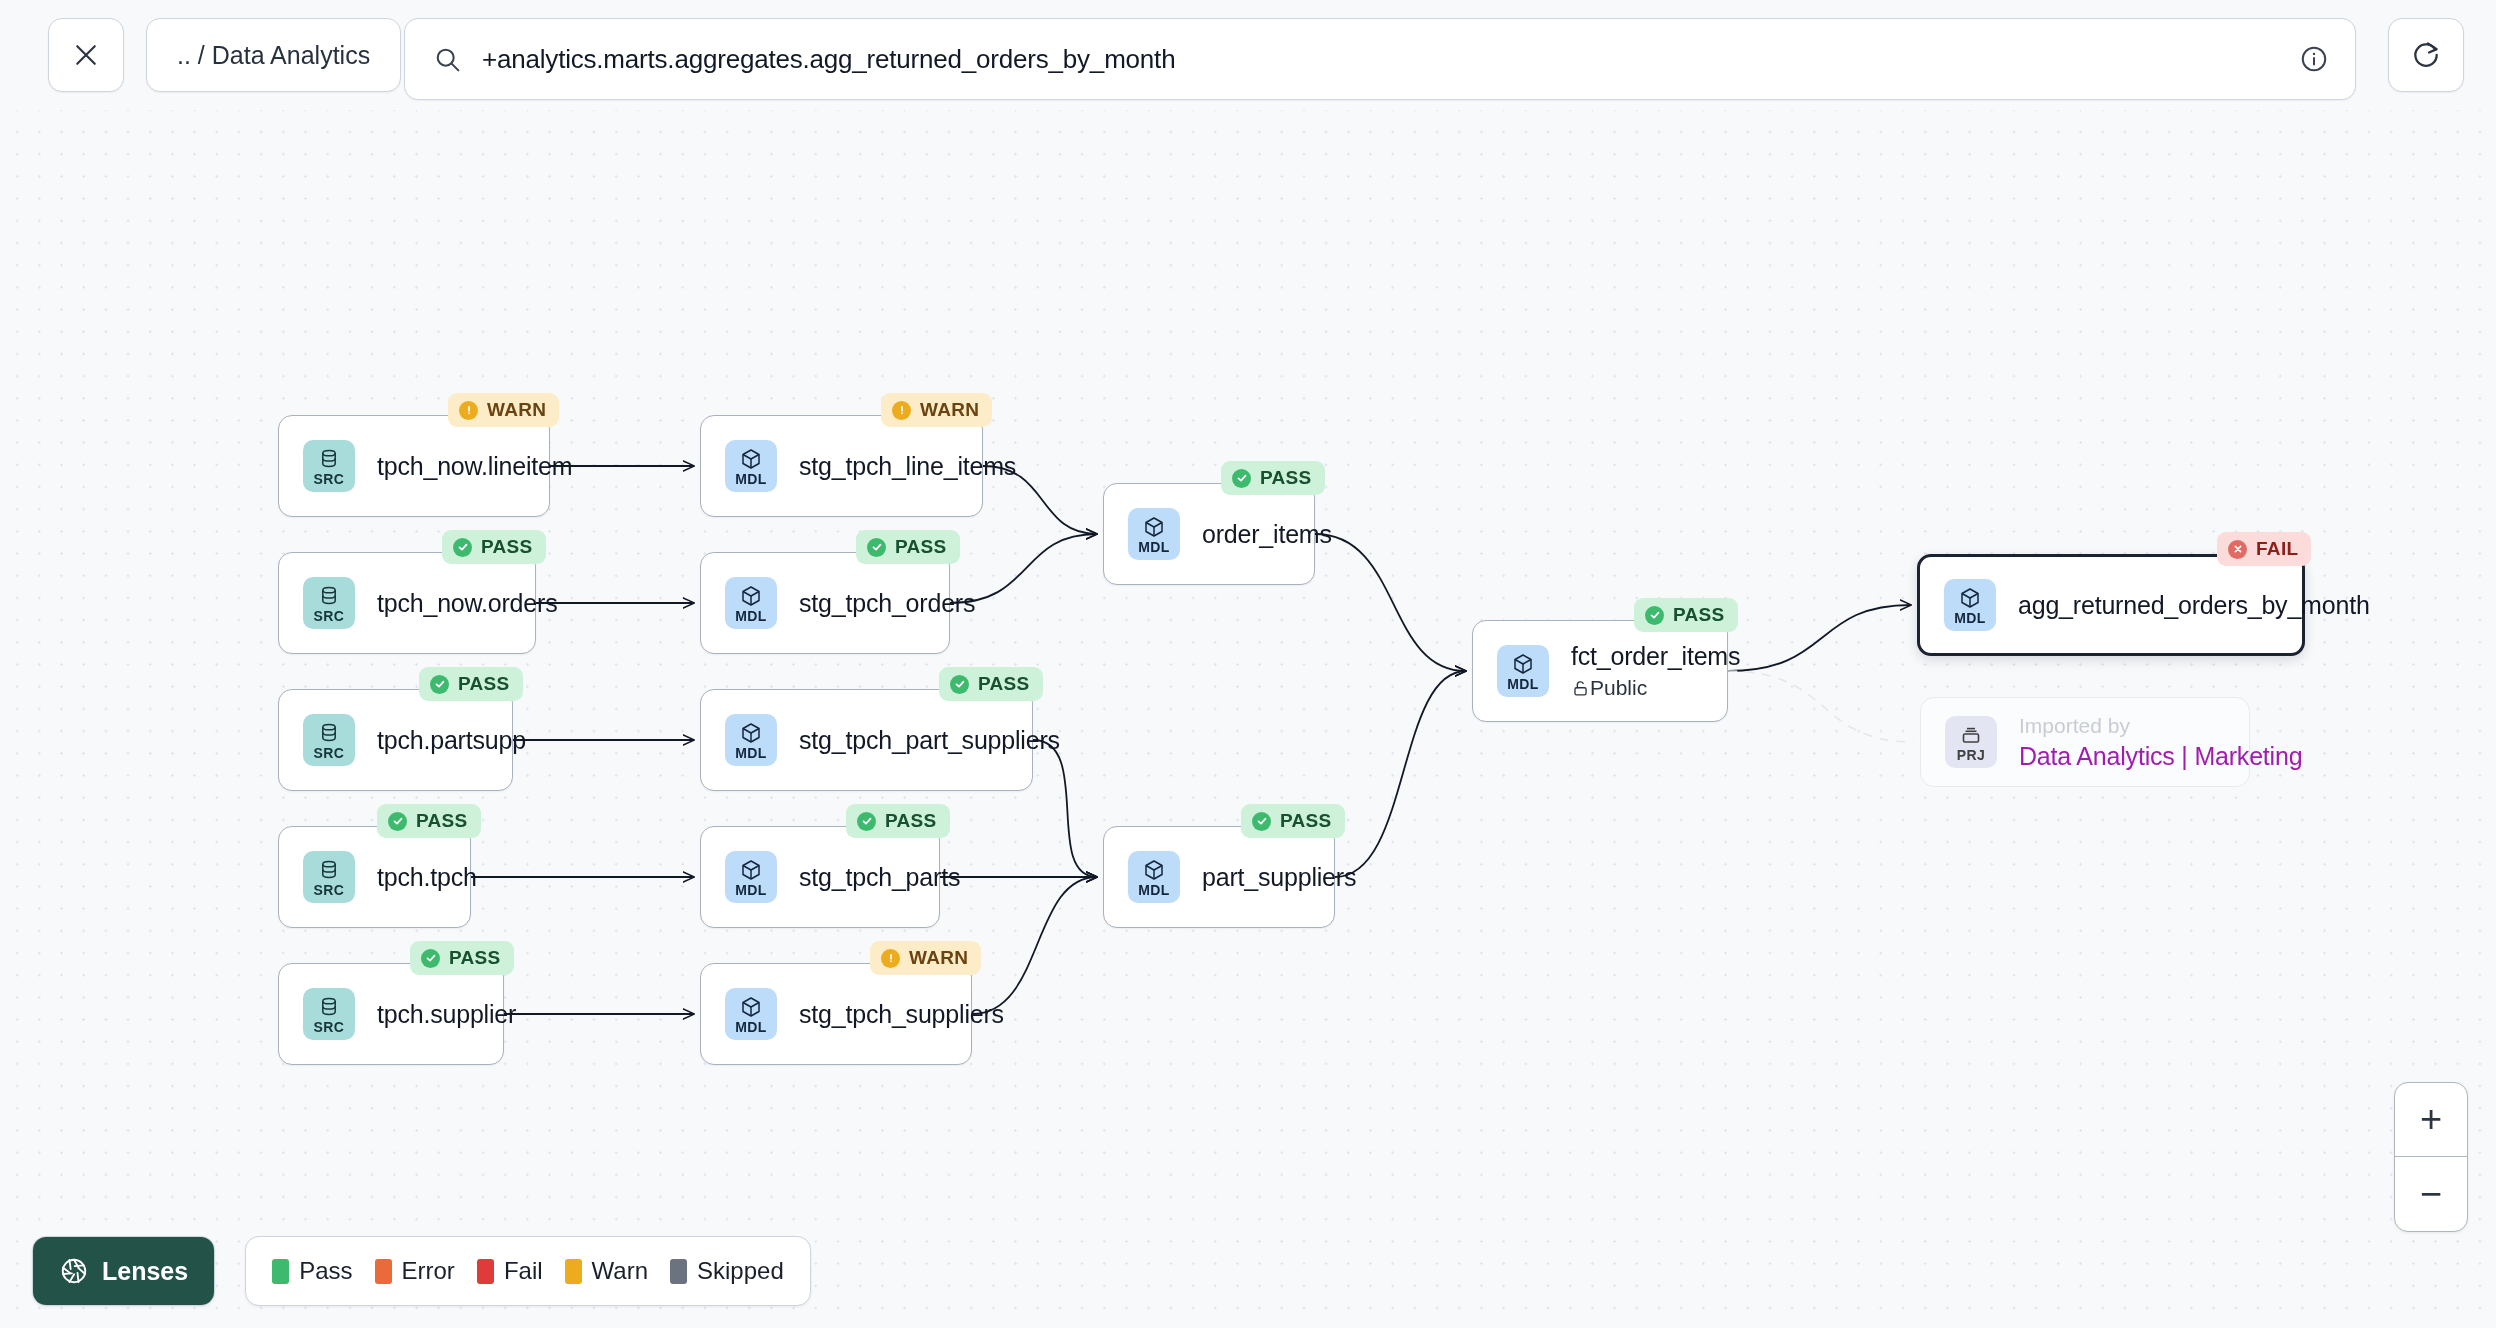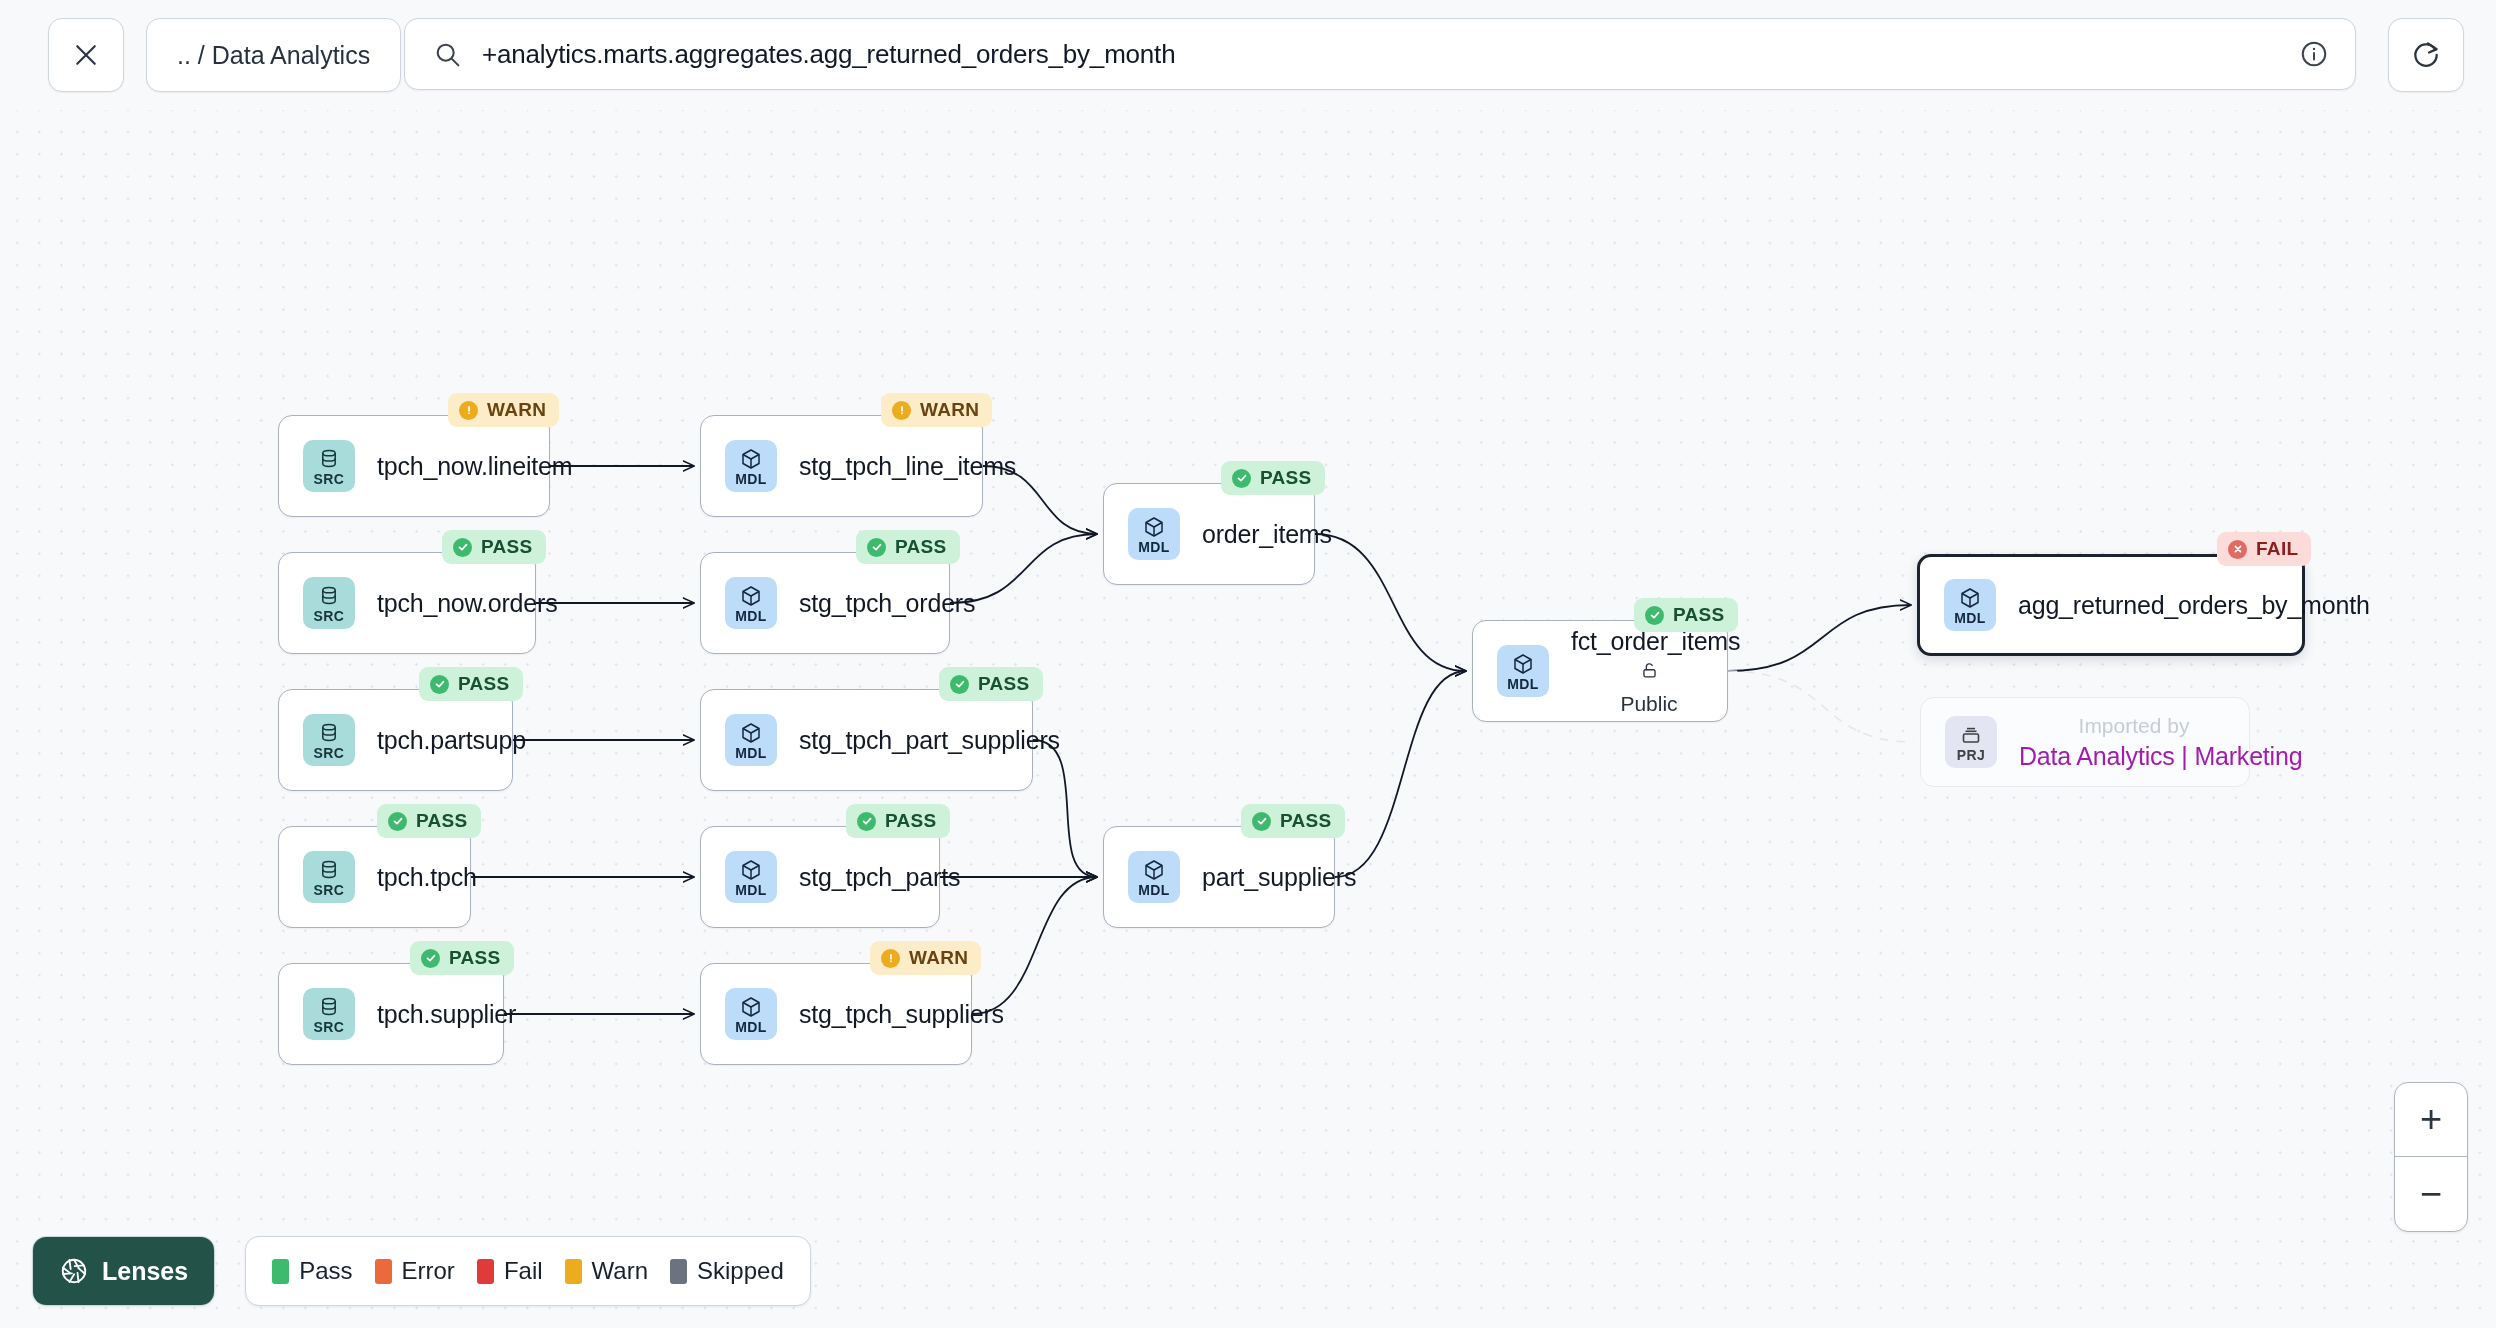--- a/index.html
+++ b/index.html
@@ -35,21 +35,21 @@
     display: flex; align-items: center; justify-content: center;
     box-shadow: 0 1px 2px rgba(18,28,45,.05);
     margin-left: 16px;
   }
   #close-btn { left: 32px; width: 76px; height: 74px; }
   #breadcrumb-btn {
     left: 130px; height: 74px; padding: 0 30px;
     font-size: 25px; color: #28313f; white-space: nowrap;
   }
   #search-box {
-    left: 388px; right: 140px; height: 72px;
+    left: 388px; right: 140px; height: 82px;
     display: flex; align-items: center; gap: 20px;
     padding: 0 26px 0 28px;
   }
   #search-text {
     font-size: 26px; color: #111826; letter-spacing: -0.2px;
     white-space: nowrap; overflow: hidden; text-overflow: ellipsis; flex: 1;
   }
   #refresh-btn { right: 32px; width: 76px; height: 74px; }
 
   .ico { display: block; flex: none; }
@@ -84,22 +84,22 @@
   .chip-src { background: #a8dcdb; color: #16343a; }
   .chip-mdl { background: #bcdcfa; color: #14263c; }
   .chip-prj { background: #e4e5f3; color: #404040; }
   .chip-label { font-size: 14px; font-weight: 700; letter-spacing: .4px; line-height: 1; }
   .node-text { margin-left: 22px; min-width: 0; }
   .node-title {
     font-size: 25px; color: #121826; letter-spacing: -.2px; white-space: nowrap;
   }
   .ghost .node-title { color: #a21caf; }
   .node-sub {
-    display: flex; align-items: center; gap: 12px;
-    font-size: 21px; color: #2a3240; margin-top: 5px; white-space: nowrap; flex-direction: column;
+    display: flex; align-items: center; gap: 0;
+    font-size: 21px; color: #2a3240; margin-top: 5px; white-space: nowrap;
   }
   .ghost .node-sub { color: #c8ccd4; }
 
   
   .badge {
     position: absolute;
     display: flex; align-items: center; gap: 9px;
     height: 34px; padding: 0 13px 0 11px;
     border-radius: 9px;
     font-size: 19px; font-weight: 700; letter-spacing: .3px;

